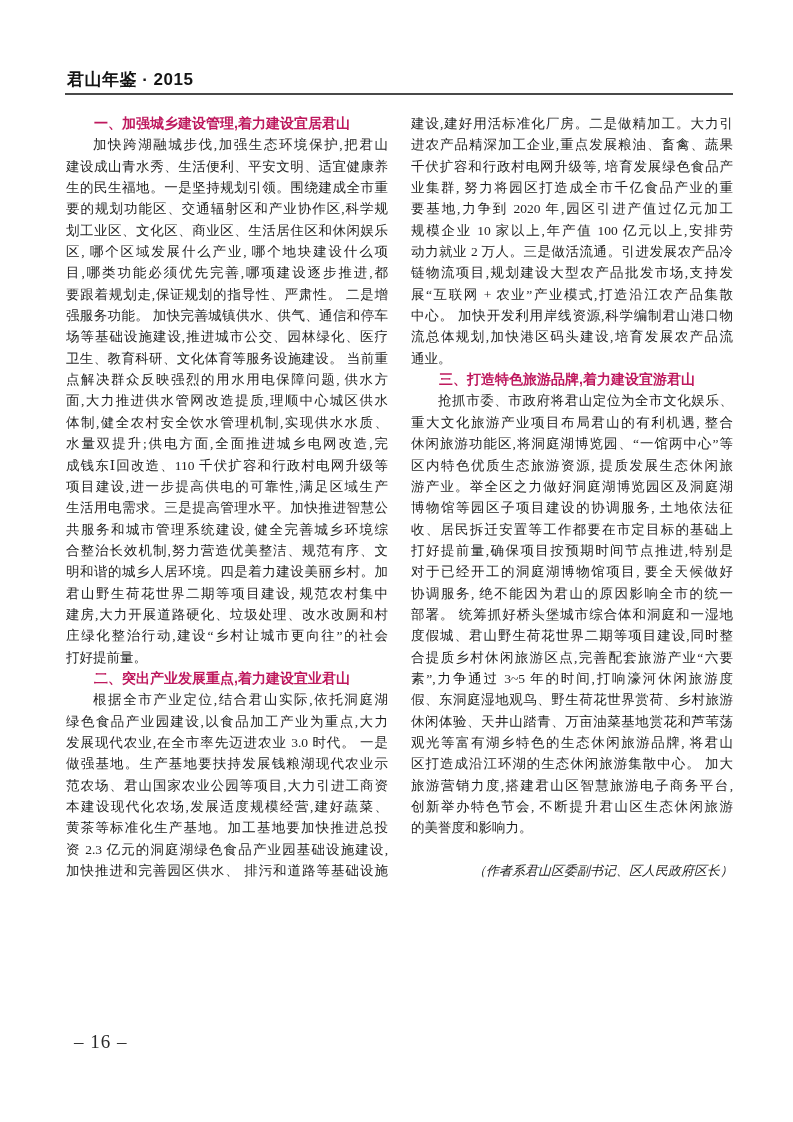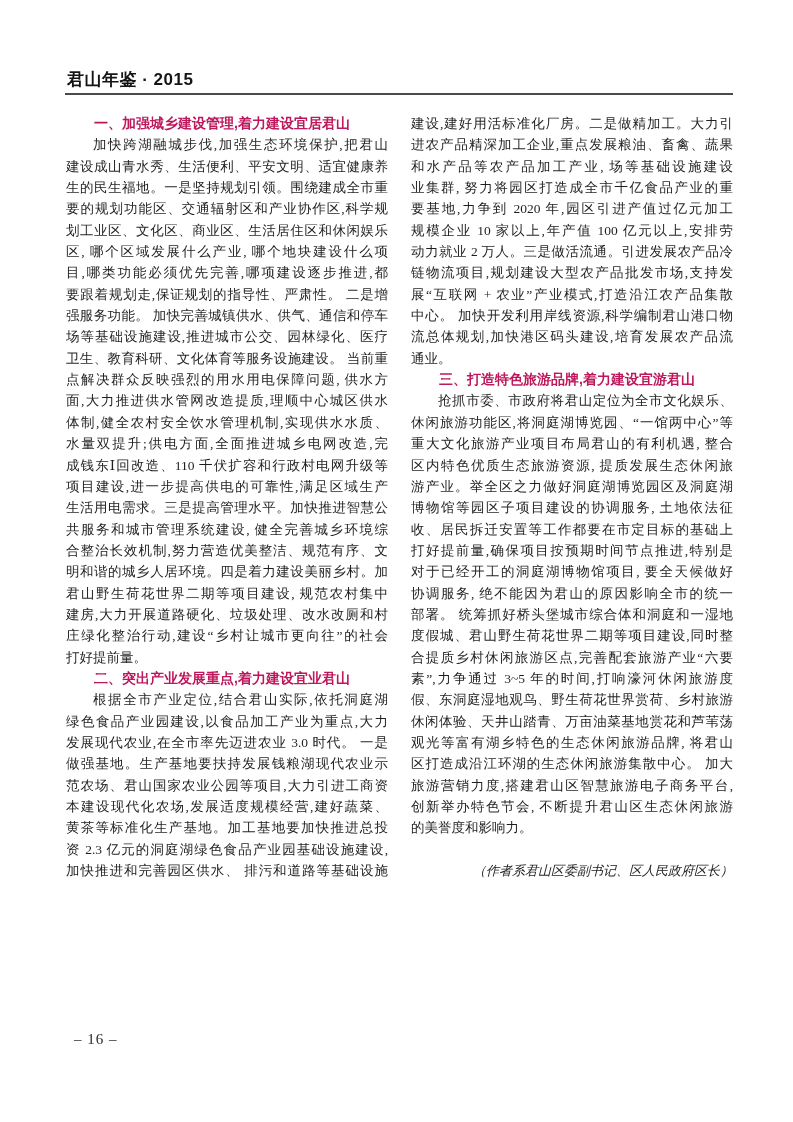--- a/index.html
+++ b/index.html
@@ -75,21 +75,21 @@
   .line.a {
     text-align-last: right;
     font-style: italic;
     font-size: 13px;
     color: #222222;
   }
   .page-number {
     position: absolute;
     left: 74px;
     top: 1031px;
-    font-size: 15px;
+    font-size: 19px;
     color: #2a2a2a;
     letter-spacing: 1px;
     white-space: nowrap;
   }
 </style>
 </head>
 <body>
 
 <div class="page">
   <div class="header-title">君山年鉴 · 2015</div>
@@ -130,34 +130,34 @@
         <div class="line m">做强基地。生产基地要扶持发展钱粮湖现代农业示</div>
         <div class="line m">范农场、君山国家农业公园等项目,大力引进工商资</div>
         <div class="line m">本建设现代化农场,发展适度规模经营,建好蔬菜、</div>
         <div class="line m">黄茶等标准化生产基地。加工基地要加快推进总投</div>
         <div class="line m">资 2.3 亿元的洞庭湖绿色食品产业园基础设施建设,</div>
         <div class="line m">加快推进和完善园区供水、 排污和道路等基础设施</div>
       </div>
     <div class="col" id="col-right">
         <div class="line m">建设,建好用活标准化厂房。二是做精加工。大力引</div>
         <div class="line m">进农产品精深加工企业,重点发展粮油、畜禽、蔬果</div>
-        <div class="line m">和水产品等农产品加工产业, 场等基础设施建设</div>
+        <div class="line m">千伏扩容和行政村电网升级等, 培育发展绿色食品产</div>
         <div class="line m">业集群, 努力将园区打造成全市千亿食品产业的重</div>
         <div class="line m">要基地,力争到 2020 年,园区引进产值过亿元加工</div>
         <div class="line m">规模企业 10 家以上,年产值 100 亿元以上,安排劳</div>
         <div class="line m">动力就业 2 万人。三是做活流通。引进发展农产品冷</div>
         <div class="line m">链物流项目,规划建设大型农产品批发市场,支持发</div>
         <div class="line m">展“互联网 + 农业”产业模式,打造沿江农产品集散</div>
         <div class="line m">中心。 加快开发利用岸线资源,科学编制君山港口物</div>
         <div class="line m">流总体规划,加快港区码头建设,培育发展农产品流</div>
         <div class="line l">通业。</div>
         <div class="line h">三、打造特色旅游品牌,着力建设宜游君山</div>
         <div class="line f">抢抓市委、市政府将君山定位为全市文化娱乐、</div>
+        <div class="line m">重大文化旅游产业项目布局君山的有利机遇, 整合</div>
         <div class="line m">休闲旅游功能区,将洞庭湖博览园、“一馆两中心”等</div>
-        <div class="line m">重大文化旅游产业项目布局君山的有利机遇, 整合</div>
         <div class="line m">区内特色优质生态旅游资源, 提质发展生态休闲旅</div>
         <div class="line m">游产业。举全区之力做好洞庭湖博览园区及洞庭湖</div>
         <div class="line m">博物馆等园区子项目建设的协调服务, 土地依法征</div>
         <div class="line m">收、居民拆迁安置等工作都要在市定目标的基础上</div>
         <div class="line m">打好提前量,确保项目按预期时间节点推进,特别是</div>
         <div class="line m">对于已经开工的洞庭湖博物馆项目, 要全天候做好</div>
         <div class="line m">协调服务, 绝不能因为君山的原因影响全市的统一</div>
         <div class="line m">部署。 统筹抓好桥头堡城市综合体和洞庭和一湿地</div>
         <div class="line m">度假城、君山野生荷花世界二期等项目建设,同时整</div>
         <div class="line m">合提质乡村休闲旅游区点,完善配套旅游产业“六要</div>

